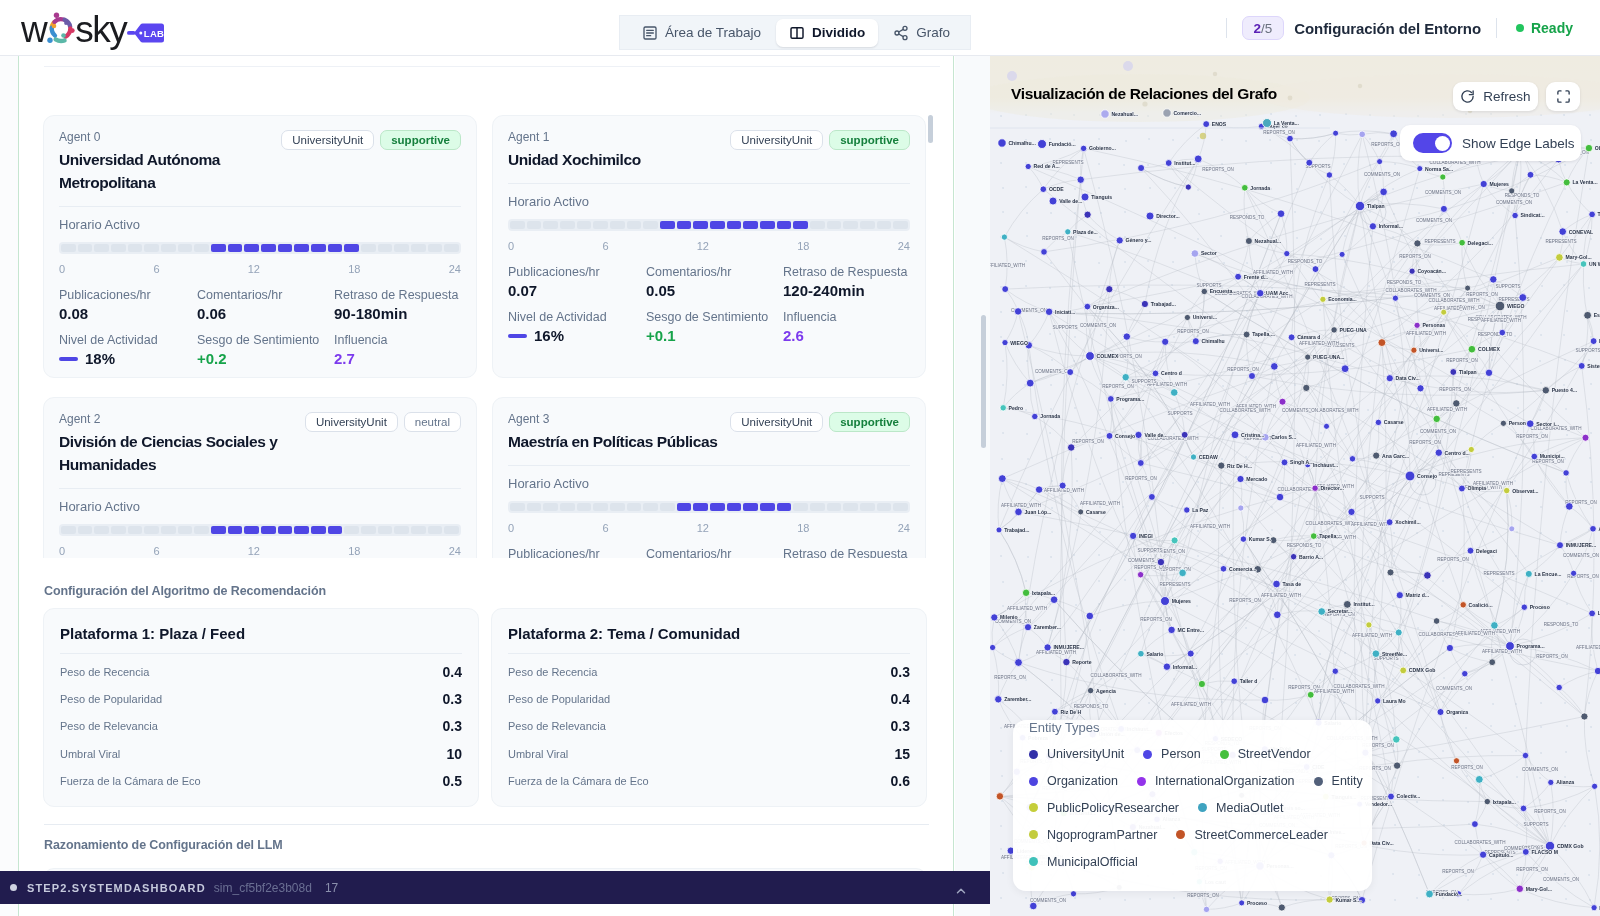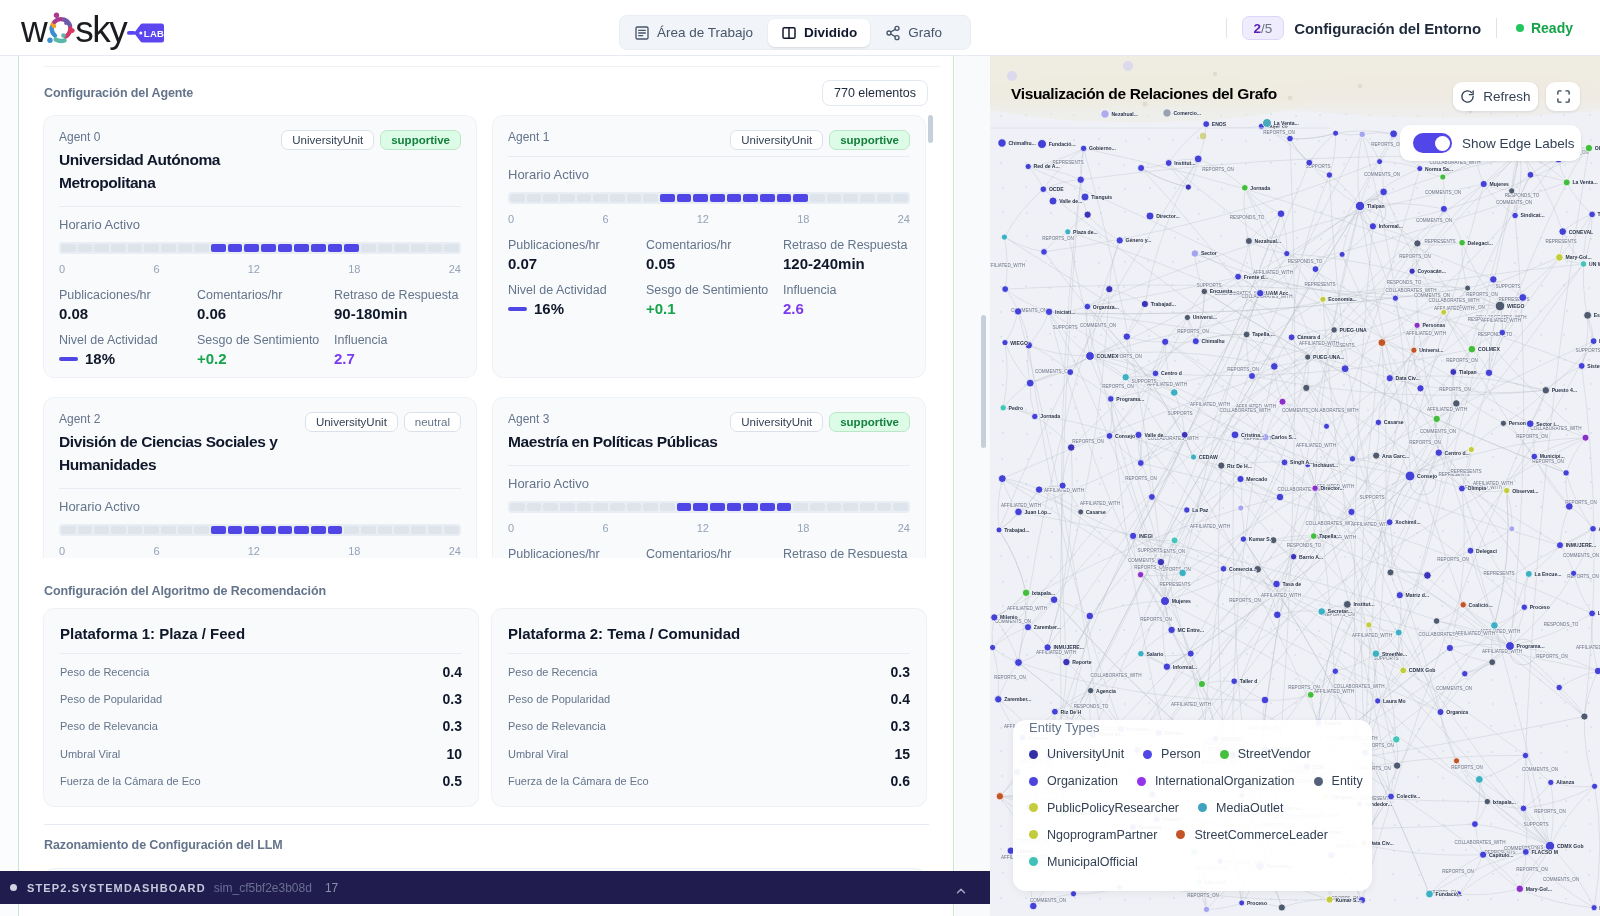--- a/index.html
+++ b/index.html
@@ -1,21 +1,21 @@
 <!DOCTYPE html>
 <html lang="es"><head>
 <meta charset="utf-8">
 <title>wosky LAB</title>
 <style>
 *{margin:0;padding:0;box-sizing:border-box}
 html,body{width:1600px;height:916px;overflow:hidden;font-family:"Liberation Sans",sans-serif;background:#fff}
 .hdr{position:absolute;left:0;top:0;width:1600px;height:56px;background:#fff;border-bottom:1px solid #e7eaf0;z-index:30}
 .logo{position:absolute;left:21px;top:8px;height:44px;display:flex;align-items:center}
 .logo .wt{font-size:37px;font-weight:400;color:#1b1c20;letter-spacing:-1.5px;line-height:40px}
-.tabs{position:absolute;left:619px;top:15px;width:352px;height:35px;background:#f1f5f9;border:1px solid #e8edf3;border-radius:8px;display:flex;align-items:center;padding:1px;gap:2px}
+.tabs{position:absolute;left:619px;top:15px;width:352px;height:35px;background:#f1f5f9;border:1px solid #e8edf3;border-radius:0;display:flex;align-items:center;padding:9px;gap:2px}
 .tab{display:flex;align-items:center;gap:7px;padding:0 13px;height:28px;border-radius:7px;font-size:13.5px;color:#475569;white-space:nowrap}
 .tab.act{background:#fff;color:#0f172a;font-weight:700;box-shadow:0 1px 2px rgba(15,23,42,.12)}
 .hr-right{position:absolute;right:0;top:0;height:56px;display:flex;align-items:center}
 .vdiv{width:1px;height:20px;background:#dde3ec}
 .stepbadge{margin-left:15px;background:#efecfd;border:1px solid #ddd6fb;border-radius:7px;height:24px;padding:0 11px;display:flex;align-items:center;font-size:13.5px;font-weight:700;color:#5b21b6}
 .stepbadge span{color:#6b7280;font-weight:400}
 .envtitle{margin:0 15px 0 10px;font-size:15px;font-weight:700;color:#1e293b;letter-spacing:-0.1px}
 .ready{display:flex;align-items:center;gap:7px;margin:0 27px 0 19px;font-size:14px;font-weight:700;color:#16a34a}
 .ready i{width:8px;height:8px;border-radius:50%;background:#22c55e}
 .main{position:absolute;left:0;top:56px;width:1600px;height:860px}
@@ -78,24 +78,20 @@
 .litem{display:flex;align-items:center;gap:9px;font-size:12.5px;color:#334155}
 .litem i{width:9px;height:9px;border-radius:50%}
 svg.ic{display:block}
 </style>
 </head>
 <body>
 <div class="main">
   <div class="lstrip"></div>
   <div class="center">
     <div class="topline"></div>
-    <div class="h1row">
-        <div class="sechead">Configuración del Agente</div>
-        <div class="cntbadge">770 elementos</div>
-      </div>
     <div class="agents">
         <div class="acard" style="left:0px;top:0px">
 <div class="abadges">
             <span class="bdg">UniversityUnit</span>
             <span class="bdg sup">supportive</span>
           </div>
 <div class="aglab">Agent 0</div>
 <div class="agname">Universidad Autónoma<br>Metropolitana</div>
 <div class="adiv"></div>
 <div class="horlab">Horario Activo</div>
@@ -158,20 +154,21 @@
               <div class="v purple">2.7</div>
             </div>
 </div>
         </div>
 <div class="acard" style="left:449px;top:0px">
 <div class="abadges">
             <span class="bdg">UniversityUnit</span>
             <span class="bdg sup">supportive</span>
           </div>
 <div class="aglab">Agent 1</div>
+<div class="agname">Unidad Xochimilco</div>
 <div class="adiv"></div>
 <div class="horlab">Horario Activo</div>
 <div class="hbar">
             <i></i>
             <i></i>
             <i></i>
             <i></i>
             <i></i>
             <i></i>
             <i></i>

